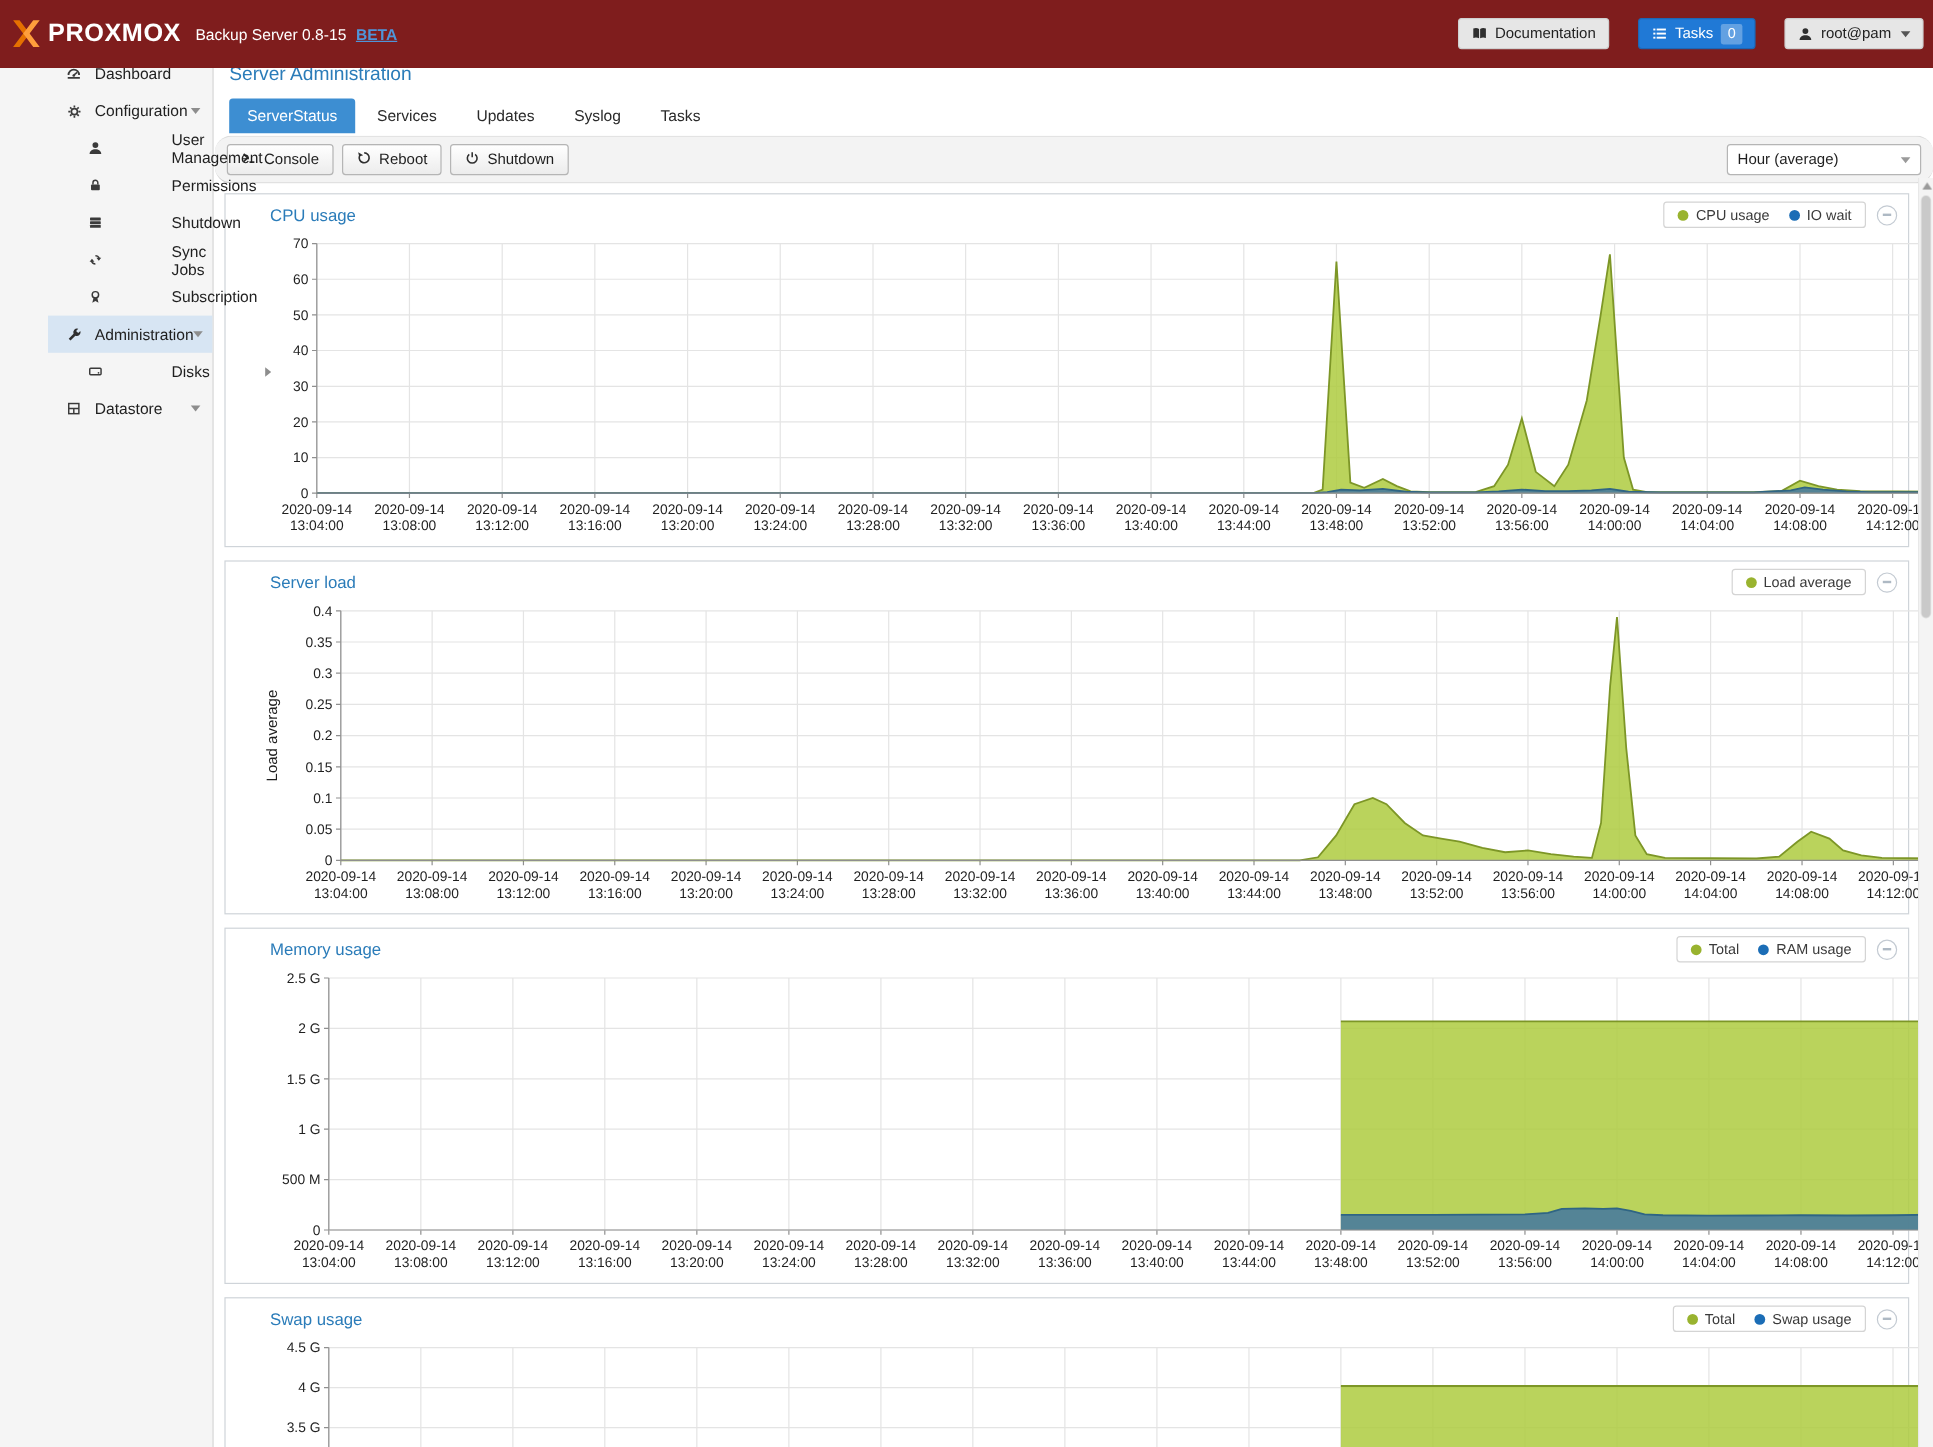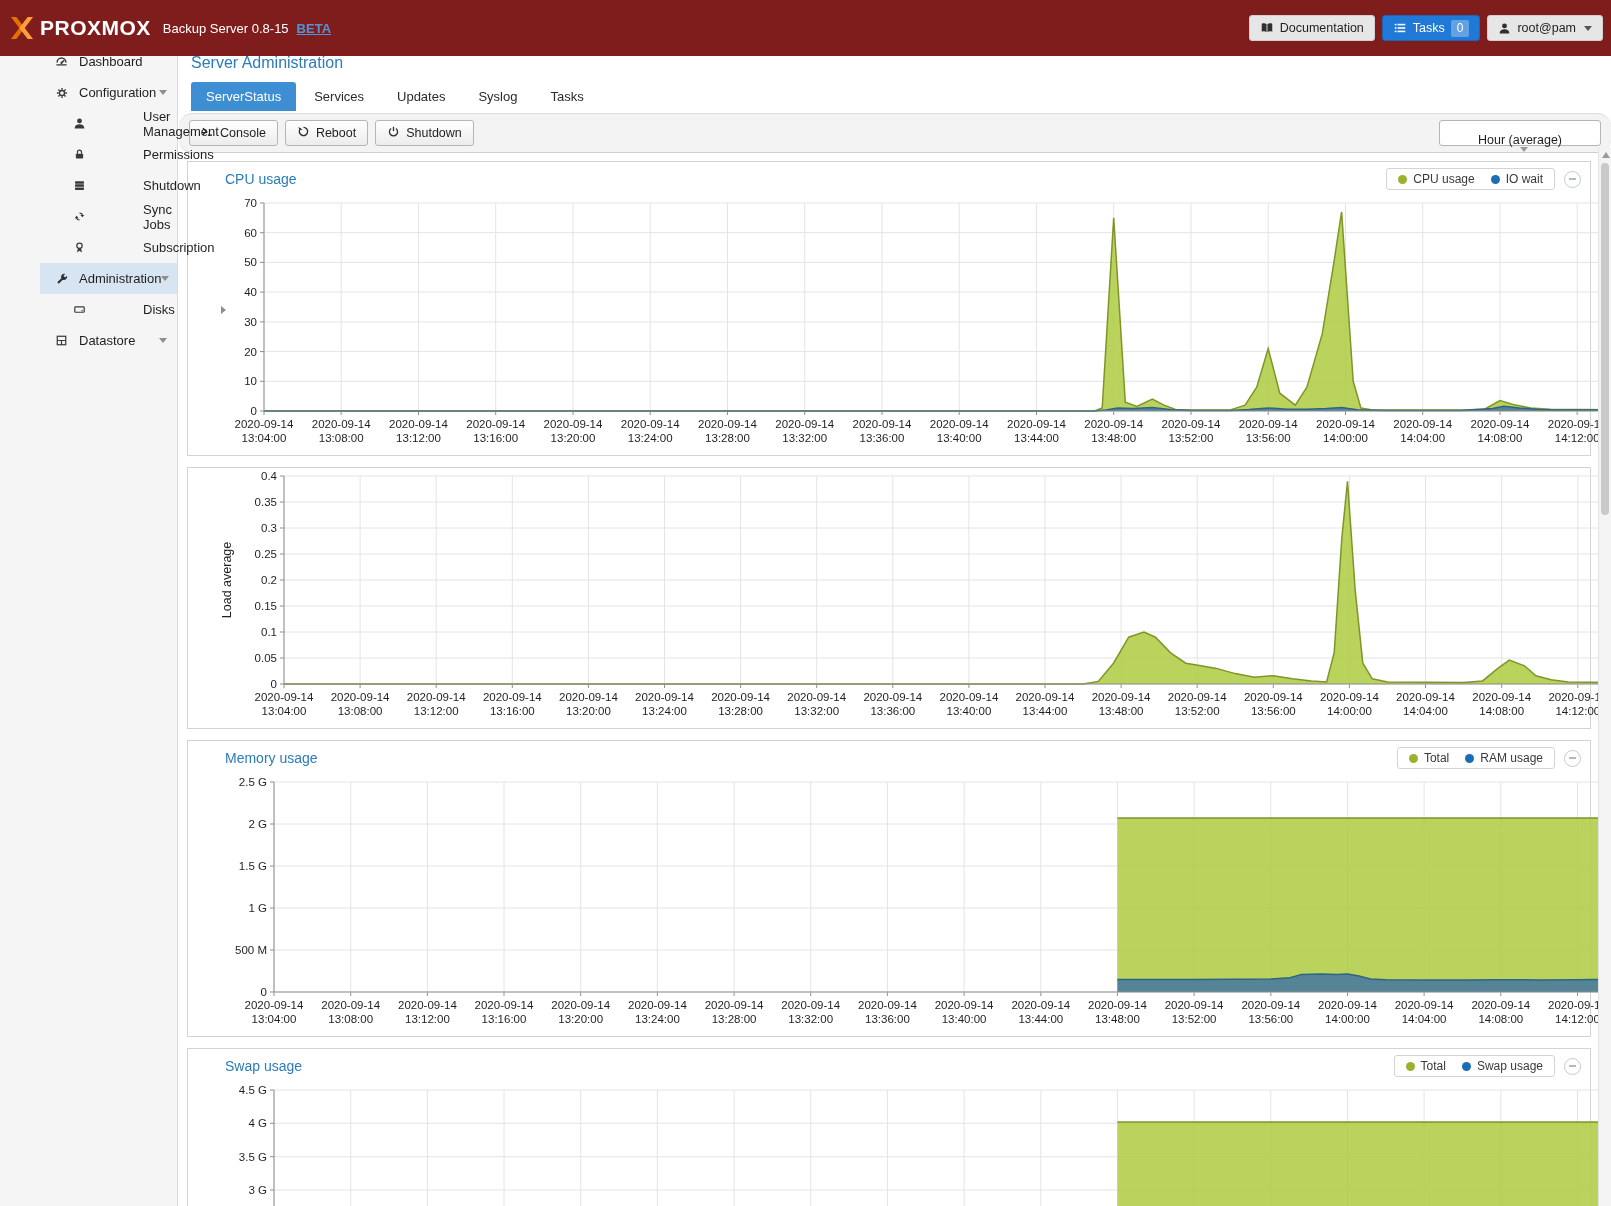--- a/index.html
+++ b/index.html
@@ -8,21 +8,21 @@
 
   
   .topbar { position:fixed; top:0; left:0; right:0; height:56px; background:#7f1d1d;
             display:flex; align-items:center; padding:0 8px; z-index:50; }
   .brand { display:flex; align-items:center; }
   .logo { display:inline-flex; width:28px; height:28px; margin-right:4px; }
   .brand-text { color:#fff; font-size:21px; font-weight:bold; letter-spacing:.5px; }
   .product { color:#fff; font-size:13px; margin-left:12px; }
   .beta { color:#4f94d8; font-size:13px; font-weight:bold; text-decoration:underline;
           margin-left:8px; cursor:pointer; }
-  .top-actions { margin-left:auto; display:flex; align-items:center; gap:7px; }
+  .top-actions { margin-left:auto; display:flex; align-items:center; gap:24px; }
   .tb-btn { display:inline-flex; align-items:center; gap:6px; height:26px; padding:0 10px;
             border-radius:3px; font-size:12.5px; cursor:pointer; border:1px solid transparent;
             font-family:inherit; }
   .tb-btn.light { background:#e6e6e6; color:#1f1f1f; border-color:#cfcfcf; }
   .tb-btn.primary { background:#2079d6; color:#fff; border-color:#1d66b4; }
   .tb-btn .badge { background:rgba(255,255,255,.3); border-radius:2px; padding:0 6px;
                    font-size:12px; line-height:17px; }
   .tb-btn .ic { display:inline-flex; }
   .caret-dn-txt { width:0; height:0; border-left:4px solid transparent; border-right:4px solid transparent;
                   border-top:5px solid #555; display:inline-block; margin-left:2px; }
@@ -48,21 +48,21 @@
   .tab.active { background:#3d8ed2; color:#fff; }
   .toolbar { display:flex; align-items:center; gap:7px; background:#f3f3f3;
              border-top:1px solid #dcdcdc; border-bottom:1px solid #cfcfcf; padding:6px 10px;
              margin-top:2px;border-radius:14px; }
   .btn { display:inline-flex; align-items:center; gap:6px; background:linear-gradient(#ffffff,#ececec);
          border:1px solid #b5b5b5; border-radius:3px; height:26px; padding:0 11px;
          font-size:12.5px; color:#1f1f1f; cursor:pointer; font-family:inherit; }
   .spacer { flex:1; }
   .select { display:inline-flex; align-items:center; justify-content:space-between; width:162px;
             height:26px; background:#fff; border:1px solid #b5b5b5; border-radius:3px;
-            padding:12px 8px; font-size:12.5px; cursor:pointer;flex-direction:column; }
+            padding:0 8px; font-size:12.5px; cursor:pointer; }
   .select .caret-down { margin-left:8px; border-top-color:#9a9a9a; }
 
   
   .panels { padding:8px 20px 8px 8px; display:flex; flex-direction:column; gap:11px; }
   .panel { border:1px solid #cfd4d9; background:#fff;padding-left:28px; }
   .panel-hd { display:flex; align-items:center; padding:6px 9px 5px 9px; }
   .panel-title { color:#2b7cb9; font-size:14px; flex:1; }
   .legend { display:inline-flex; align-items:center; gap:16px; border:1px solid #d4d4d4;
             border-radius:3px; padding:3px 11px; font-size:12px; color:#3a3a3a; background:#fff; }
   .legend-item { display:inline-flex; align-items:center; cursor:pointer; }
@@ -396,20 +396,30 @@
             <text x="39" y="158.6" text-anchor="end" font-size="11.5" fill="#1f1f1f">20</text>
             <text x="39" y="128.9" text-anchor="end" font-size="11.5" fill="#1f1f1f">30</text>
             <text x="39" y="99.1" text-anchor="end" font-size="11.5" fill="#1f1f1f">40</text>
             <text x="39" y="69.4" text-anchor="end" font-size="11.5" fill="#1f1f1f">50</text>
             <text x="39" y="39.7" text-anchor="end" font-size="11.5" fill="#1f1f1f">60</text>
             <text x="39" y="10" text-anchor="end" font-size="11.5" fill="#1f1f1f">70</text>
           </svg></div>
     </section>
 
     <section class="panel">
+      <div class="panel-hd">
+        <span class="panel-title">Server load</span>
+        <span class="legend">
+          <span class="legend-item">
+            <span class="dot" style="background: rgb(153, 179, 47);"></span>
+            <span>Load average</span>
+          </span>
+        </span>
+        <span class="collapse"></span>
+      </div>
       <div class="chart"><svg width="1402" height="254" font-family="Liberation Sans, sans-serif">
             <line x1="66.0" y1="6" x2="66.0" y2="214" stroke="#e4e4e4"></line>
             <line x1="66.0" y1="214" x2="66.0" y2="218" stroke="#8f8f8f"></line>
             <line x1="142.1" y1="6" x2="142.1" y2="214" stroke="#e4e4e4"></line>
             <line x1="142.1" y1="214" x2="142.1" y2="218" stroke="#8f8f8f"></line>
             <line x1="218.2" y1="6" x2="218.2" y2="214" stroke="#e4e4e4"></line>
             <line x1="218.2" y1="214" x2="218.2" y2="218" stroke="#8f8f8f"></line>
             <line x1="294.3" y1="6" x2="294.3" y2="214" stroke="#e4e4e4"></line>
             <line x1="294.3" y1="214" x2="294.3" y2="218" stroke="#8f8f8f"></line>
             <line x1="370.4" y1="6" x2="370.4" y2="214" stroke="#e4e4e4"></line>

